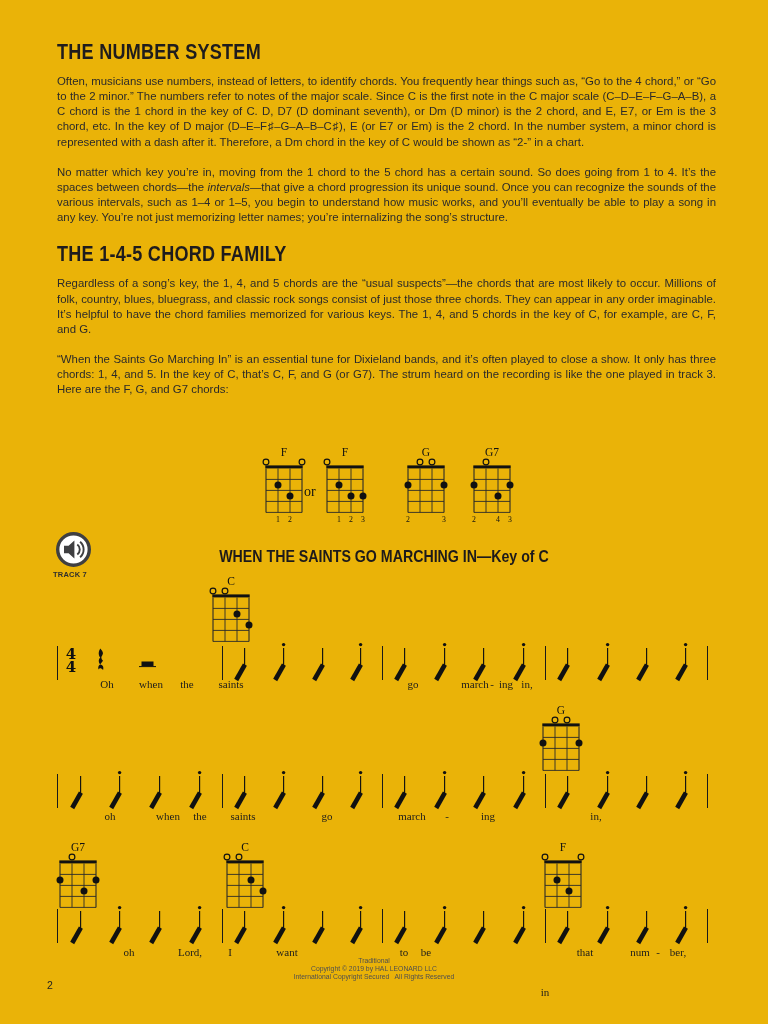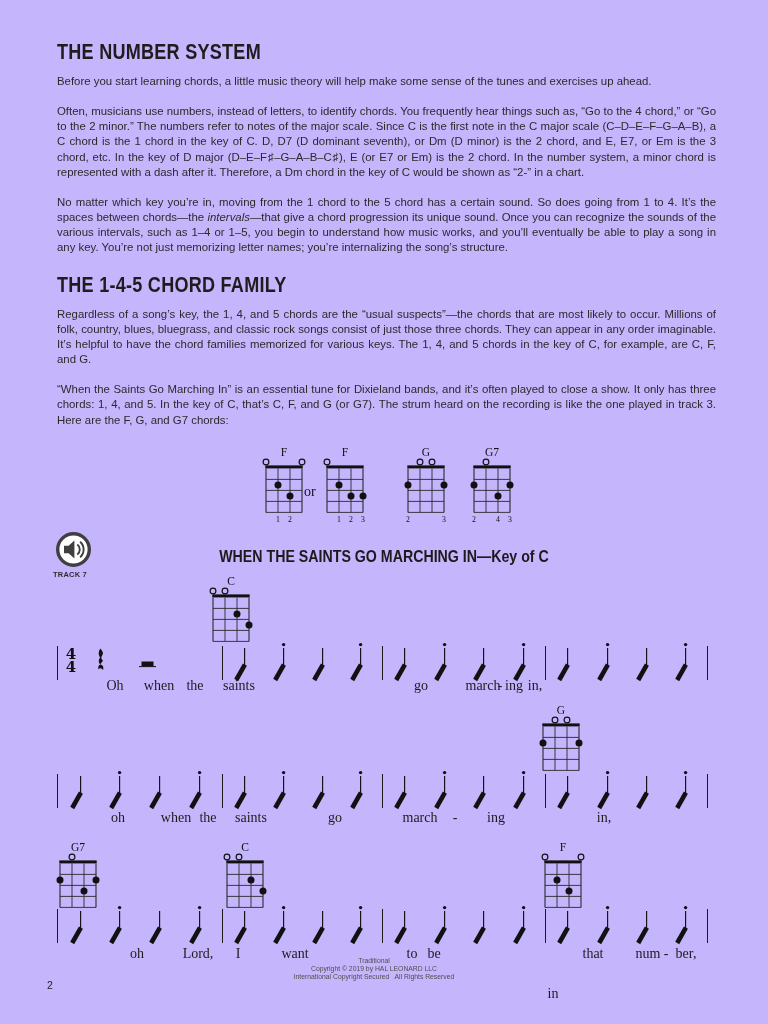--- a/index.html
+++ b/index.html
@@ -1,47 +1,46 @@
 <!DOCTYPE html>
 <html><head>
 <meta charset="utf-8">
 <style>
   html,body{margin:0;padding:0;background:#e9e9e9;}
-  .page{position:relative;width:768px;height:1024px;margin:0 auto;background:#c4b5fd;
+  .page{position:relative;width:768px;height:1024px;margin:0 auto;background:#eab308;
         font-family:"Liberation Sans",sans-serif;color:#2b2a2a;overflow:hidden;}
   .text-col{position:absolute;left:57px;top:40px;width:659px;}
   .sec-heading{font-weight:bold;font-size:21.5px;color:#1f1c1d;margin:0 0 9px 0;
         transform:scaleX(0.84);transform-origin:left center;letter-spacing:0.3px;white-space:nowrap;
         font-family:"Liberation Sans",sans-serif;}
   .para{font-size:11.4px;line-height:15.15px;text-align:justify;margin:0 0 15px 0;color:#2b2a2a;}
   .gap-top{margin-top:17px;}
   .em{font-style:italic;}
   .m-abs{position:absolute;}
-  .lyric{position:absolute;font-family:"Liberation Serif",serif;font-size:14px;color:#1c1c1c;
-        transform:translateX(-50%);white-space:nowrap;margin-left:8px;}
+  .lyric{position:absolute;font-family:"Liberation Serif",serif;font-size:11px;color:#1c1c1c;
+        transform:translateX(-50%);white-space:nowrap;}
   .barline{position:absolute;width:1.3px;height:34px;background:#1a1a1a;}
   .timesig{position:absolute;font-family:"DejaVu Serif",serif;font-weight:bold;font-size:15px;
         line-height:12.5px;color:#111;text-align:center;width:14px;}
   .or-label{position:absolute;font-family:"Liberation Serif",serif;font-size:14px;color:#111;}
   .song-title{position:absolute;left:384px;top:547px;font-weight:bold;font-size:16.5px;color:#1d1a1b;
         white-space:nowrap;transform:translateX(-50%) scaleX(0.86);}
   .track-label{position:absolute;left:53px;top:570px;width:41px;text-align:left;
         font-weight:bold;font-size:7.5px;letter-spacing:0.2px;color:#2e2e2e;}
   .footer{position:absolute;left:-10px;top:957px;width:768px;text-align:center;}
   .footer-line{font-size:6.8px;line-height:7.8px;color:#4f4f4f;white-space:pre;}
   .page-num{position:absolute;left:47px;top:979px;font-size:10.5px;color:#222;}
 </style>
 </head>
 <body>
 
 <div class="page">
 
   <div class="text-col">
     <h1 class="sec-heading">THE NUMBER SYSTEM</h1>
-    <p class="para">Before you start learning chords, a little music theory will help make some sense of the tunes and exercises up ahead.</p>
     <p class="para">Often, musicians use numbers, instead of letters, to identify chords. You frequently hear things such as, “Go to the 4 chord,” or “Go to the 2 minor.” The numbers refer to notes of the major scale. Since C is the first note in the C major scale (C–D–E–F–G–A–B), a C chord is the 1 chord in the key of C. D, D7 (D dominant seventh), or Dm (D minor) is the 2 chord, and E, E7, or Em is the 3 chord, etc. In the key of D major (D–E–F♯–G–A–B–C♯), E (or E7 or Em) is the 2 chord. In the number system, a minor chord is represented with a dash after it. Therefore, a Dm chord in the key of C would be shown as “2-” in a chart.</p>
     <p class="para"><span>No matter which key you’re in, moving from the 1 chord to the 5 chord has a certain sound. So does going from 1 to 4. It’s the spaces between chords—the </span><span class="em">intervals</span><span>—that give a chord progression its unique sound. Once you can recognize the sounds of the various intervals, such as 1–4 or 1–5, you begin to understand how music works, and you’ll eventually be able to play a song in any key. You’re not just memorizing letter names; you’re internalizing the song’s structure.</span></p>
     <h1 class="sec-heading gap-top">THE 1-4-5 CHORD FAMILY</h1>
     <p class="para">Regardless of a song’s key, the 1, 4, and 5 chords are the “usual suspects”—the chords that are most likely to occur. Millions of folk, country, blues, bluegrass, and classic rock songs consist of just those three chords. They can appear in any order imaginable. It’s helpful to have the chord families memorized for various keys. The 1, 4, and 5 chords in the key of C, for example, are C, F, and G.</p>
     <p class="para">“When the Saints Go Marching In” is an essential tune for Dixieland bands, and it’s often played to close a show. It only has three chords: 1, 4, and 5. In the key of C, that’s C, F, and G (or G7). The strum heard on the recording is like the one played in track 3. Here are the F, G, and G7 chords:</p>
   </div>
 
   <span class="or-label" id="or-label" style="left: 304px; top: 484px;">or</span>
 
   <svg class="m-abs" style="left:55px;top:531px" width="37" height="37" viewBox="0 0 37 37">

